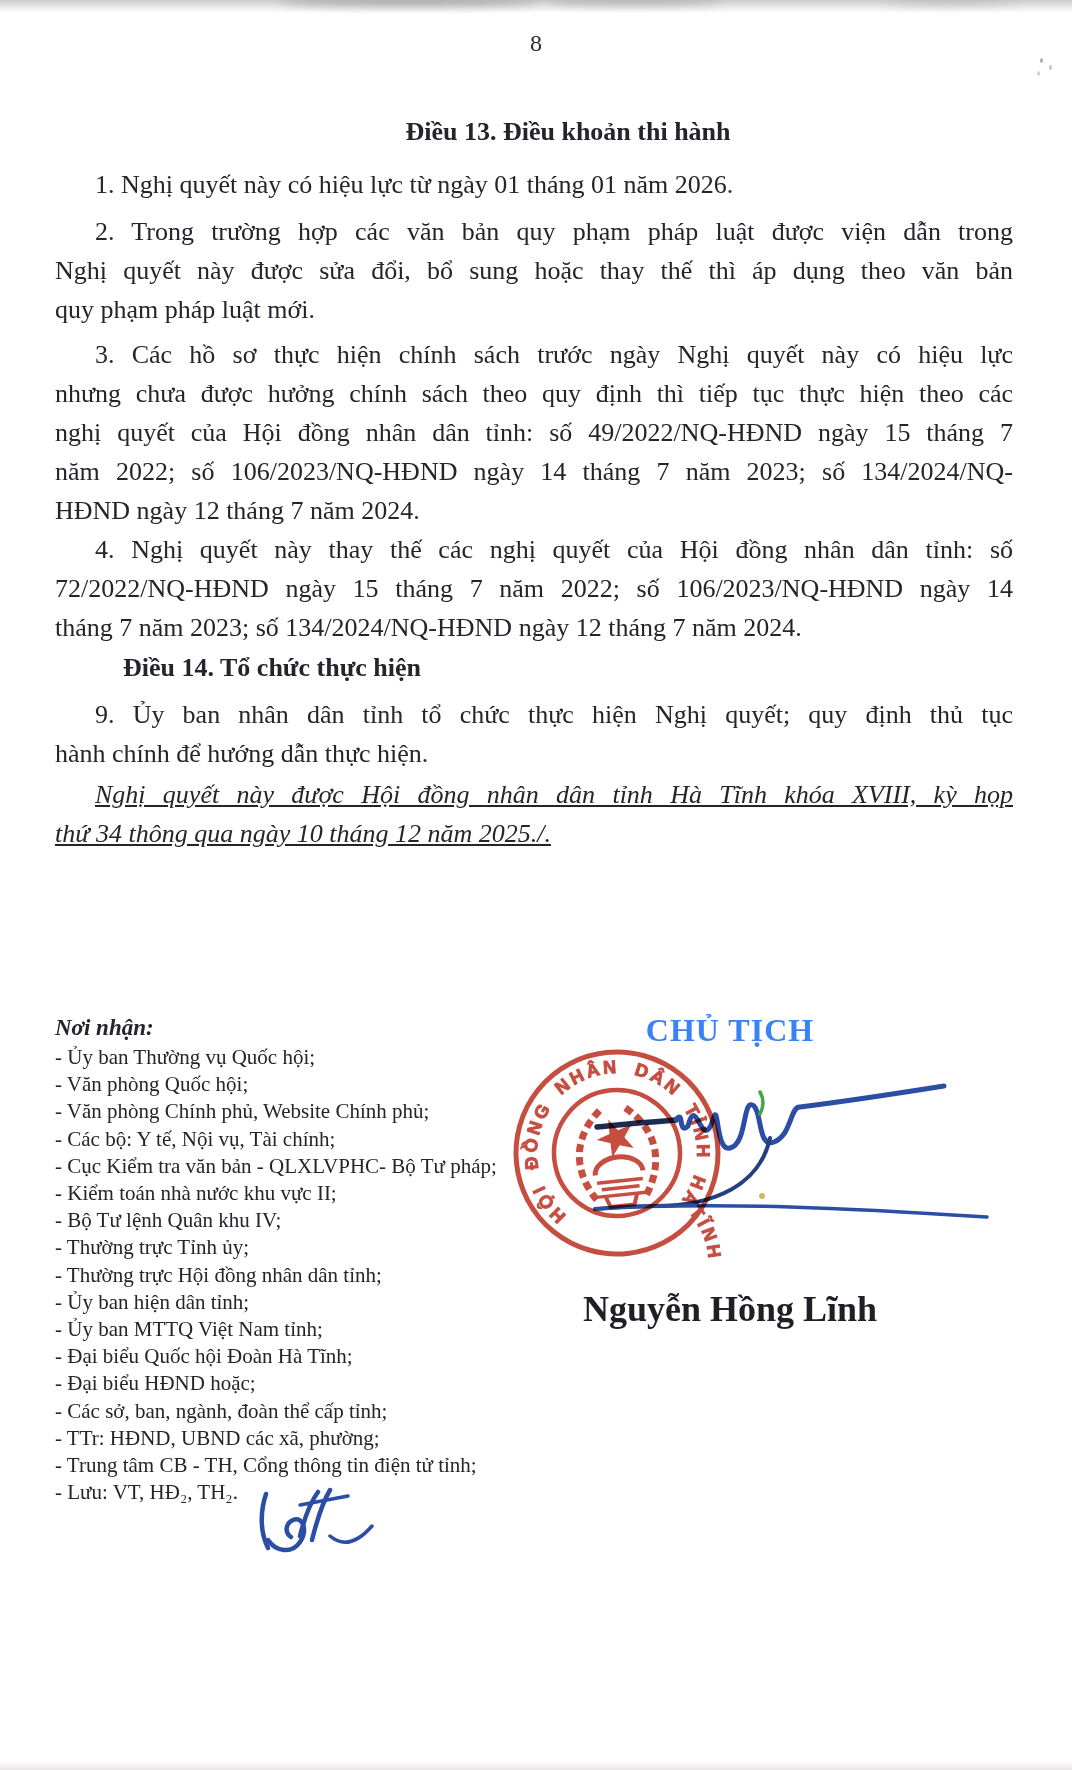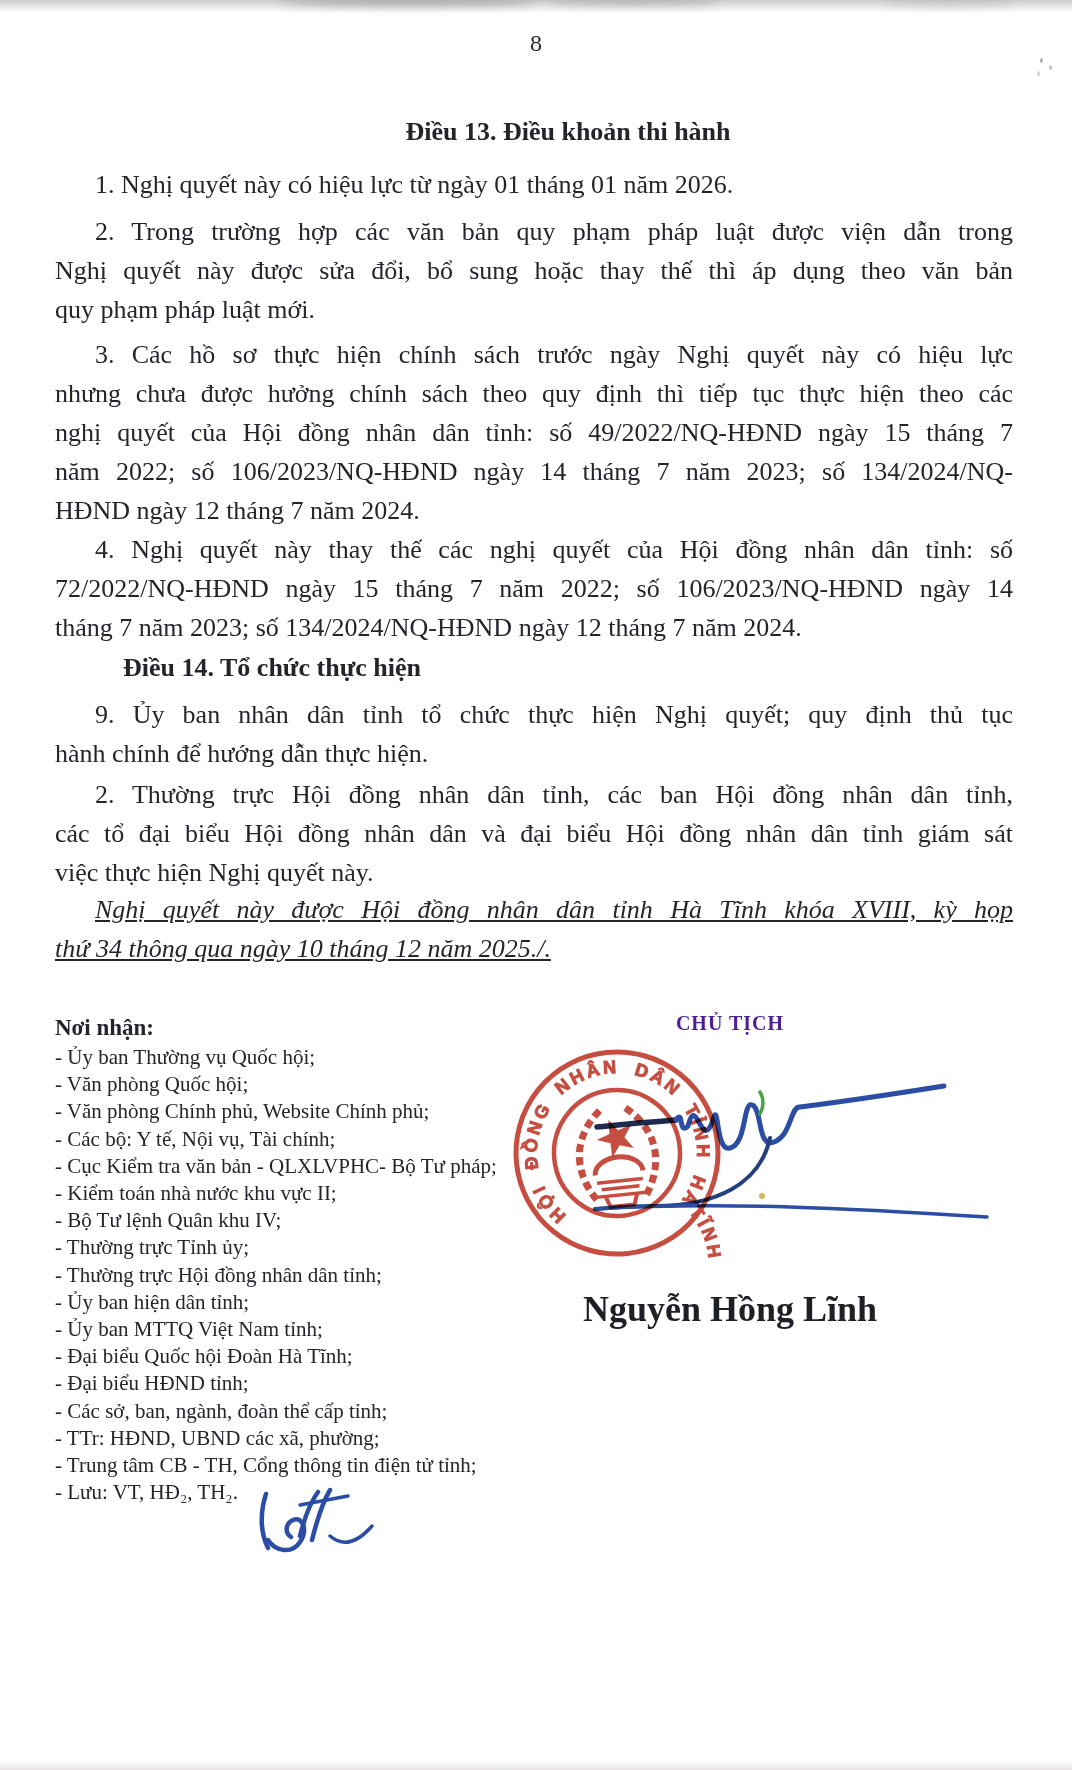--- a/index.html
+++ b/index.html
@@ -38,26 +38,26 @@
   .block:nth-child(7){margin-bottom:2px;}
   .block:nth-child(8){margin-bottom:-2px;}
   .line{font-size:26px;line-height:39px;height:39px;white-space:normal;}
   .line.first{text-indent:40px;}
   .heading .line{font-weight:700;text-indent:68px;}
   .line.j{text-align:justify;text-align-last:justify;}
   .closing .line{font-style:italic;text-decoration:underline;}
 
   
   .recipients{position:absolute;left:55px;top:1012px;width:490px;}
-  .recipients-label{font-weight:700;font-size:23px;line-height:32px;}
+  .recipients-label{font-weight:700;font-style:italic;font-size:23px;line-height:32px;}
   .recipient-item{font-size:21px;line-height:27.2px;white-space:nowrap;}
 
   
   .sig-title{position:absolute;left:540px;top:1012px;width:380px;text-align:center;
-    font-weight:700;font-size:20px;letter-spacing:1px;color:#4c1d95;}
+    font-weight:700;font-size:32px;letter-spacing:1px;color:#3b82f6;}
   .signer-name{position:absolute;left:540px;top:1288px;width:380px;text-align:center;
     font-weight:700;font-size:36px;color:#1f1f26;}
 
   .seal{position:absolute;left:509px;top:1045px;width:216px;height:216px;mix-blend-mode:multiply;opacity:.9;}
   .seal text{font-family:"Liberation Sans","DejaVu Sans",sans-serif;font-weight:700;
     font-size:18px;letter-spacing:3px;word-spacing:6px;fill:#bf3a2c;}
   .sig-main{position:absolute;left:480px;top:1055px;width:540px;height:175px;mix-blend-mode:multiply;}
   .paraph{position:absolute;left:235px;top:1478px;width:150px;height:78px;mix-blend-mode:multiply;}
 </style>
 </head>
@@ -97,25 +97,20 @@
         <div class="line j">72/2022/NQ-HĐND ngày 15 tháng 7 năm 2022; số 106/2023/NQ-HĐND ngày 14</div>
         <div class="line">tháng 7 năm 2023; số 134/2024/NQ-HĐND ngày 12 tháng 7 năm 2024.</div>
       </div>
       <div class="block heading">
         <div class="line first">Điều 14. Tổ chức thực hiện</div>
       </div>
       <div class="block para">
         <div class="line first j">9. Ủy ban nhân dân tỉnh tổ chức thực hiện Nghị quyết; quy định thủ tục</div>
         <div class="line">hành chính để hướng dẫn thực hiện.</div>
       </div>
-      <div class="block para">
-        <div class="line first j">2. Thường trực Hội đồng nhân dân tỉnh, các ban Hội đồng nhân dân tỉnh,</div>
-        <div class="line j">các tổ đại biểu Hội đồng nhân dân và đại biểu Hội đồng nhân dân tỉnh giám sát</div>
-        <div class="line">việc thực hiện Nghị quyết này.</div>
-      </div>
       <div class="block closing">
         <div class="line first j">Nghị quyết này được Hội đồng nhân dân tỉnh Hà Tĩnh khóa XVIII, kỳ họp</div>
         <div class="line">thứ 34 thông qua ngày 10 tháng 12 năm 2025./.</div>
       </div>
     </div>
 
   <div class="recipients">
     <div class="recipients-label">Nơi nhận:</div>
     <div id="recipients-list">
         <div class="recipient-item">- Ủy ban Thường vụ Quốc hội;</div>
@@ -123,21 +118,21 @@
         <div class="recipient-item">- Văn phòng Chính phủ, Website Chính phủ;</div>
         <div class="recipient-item">- Các bộ: Y tế, Nội vụ, Tài chính;</div>
         <div class="recipient-item">- Cục Kiểm tra văn bản - QLXLVPHC- Bộ Tư pháp;</div>
         <div class="recipient-item">- Kiểm toán nhà nước khu vực II;</div>
         <div class="recipient-item">- Bộ Tư lệnh Quân khu IV;</div>
         <div class="recipient-item">- Thường trực Tỉnh ủy;</div>
         <div class="recipient-item">- Thường trực Hội đồng nhân dân tỉnh;</div>
         <div class="recipient-item">- Ủy ban hiện dân tỉnh;</div>
         <div class="recipient-item">- Ủy ban MTTQ Việt Nam tỉnh;</div>
         <div class="recipient-item">- Đại biểu Quốc hội Đoàn Hà Tĩnh;</div>
-        <div class="recipient-item">- Đại biểu HĐND tỉnh;</div>
+        <div class="recipient-item">- Đại biểu HĐND hoặc;</div>
         <div class="recipient-item">- Các sở, ban, ngành, đoàn thể cấp tỉnh;</div>
         <div class="recipient-item">- TTr: HĐND, UBND các xã, phường;</div>
         <div class="recipient-item">- Trung tâm CB - TH, Cổng thông tin điện tử tỉnh;</div>
         <div class="recipient-item">- Lưu: VT, HĐ₂, TH₂.</div>
       </div>
   </div>
 
   <div class="sig-title">CHỦ TỊCH</div>
 
   <svg class="seal" viewBox="-108 -108 216 216">

